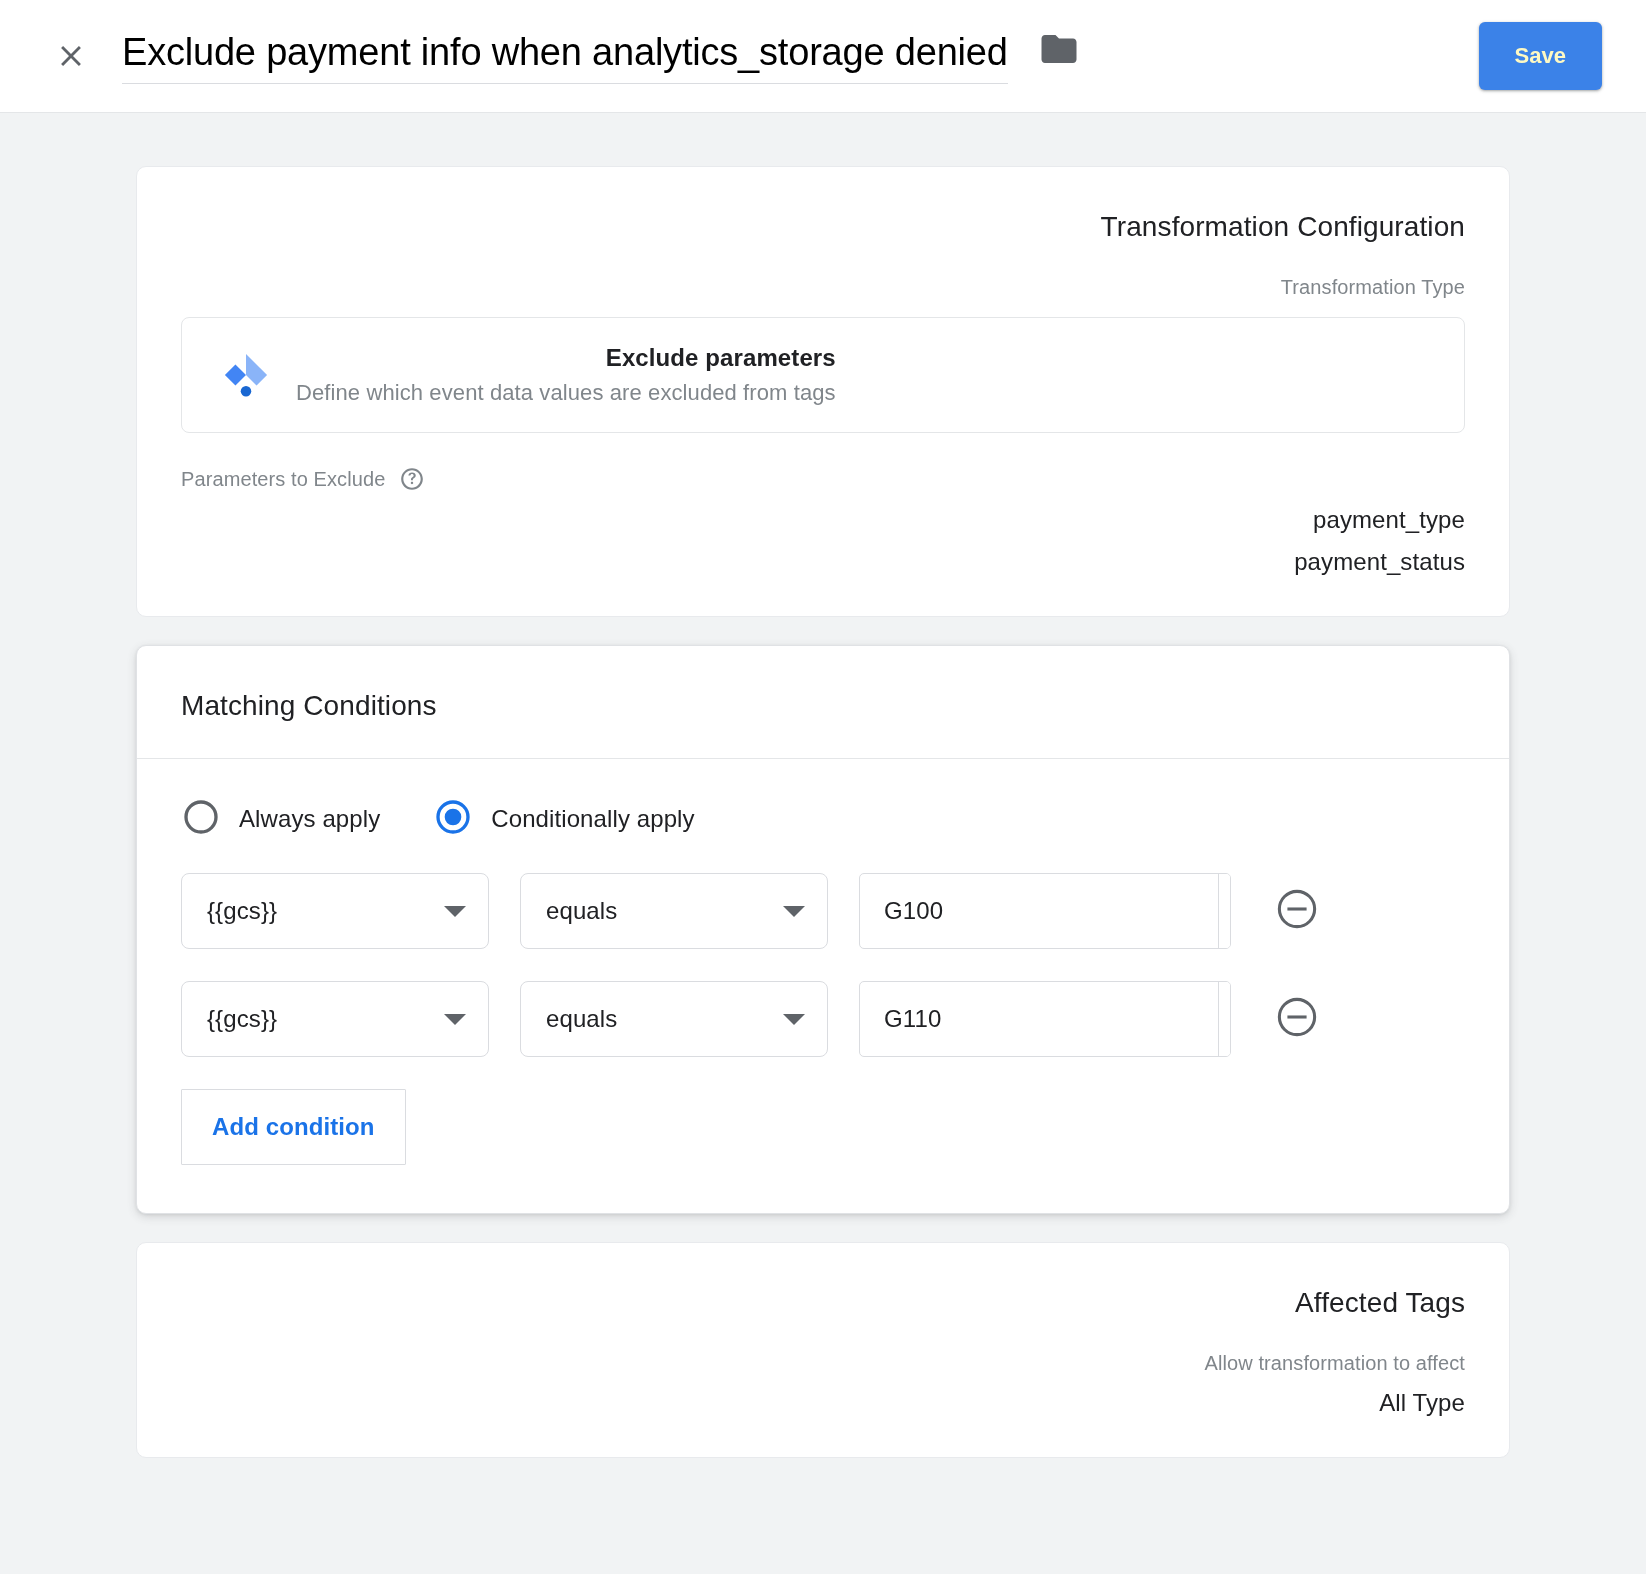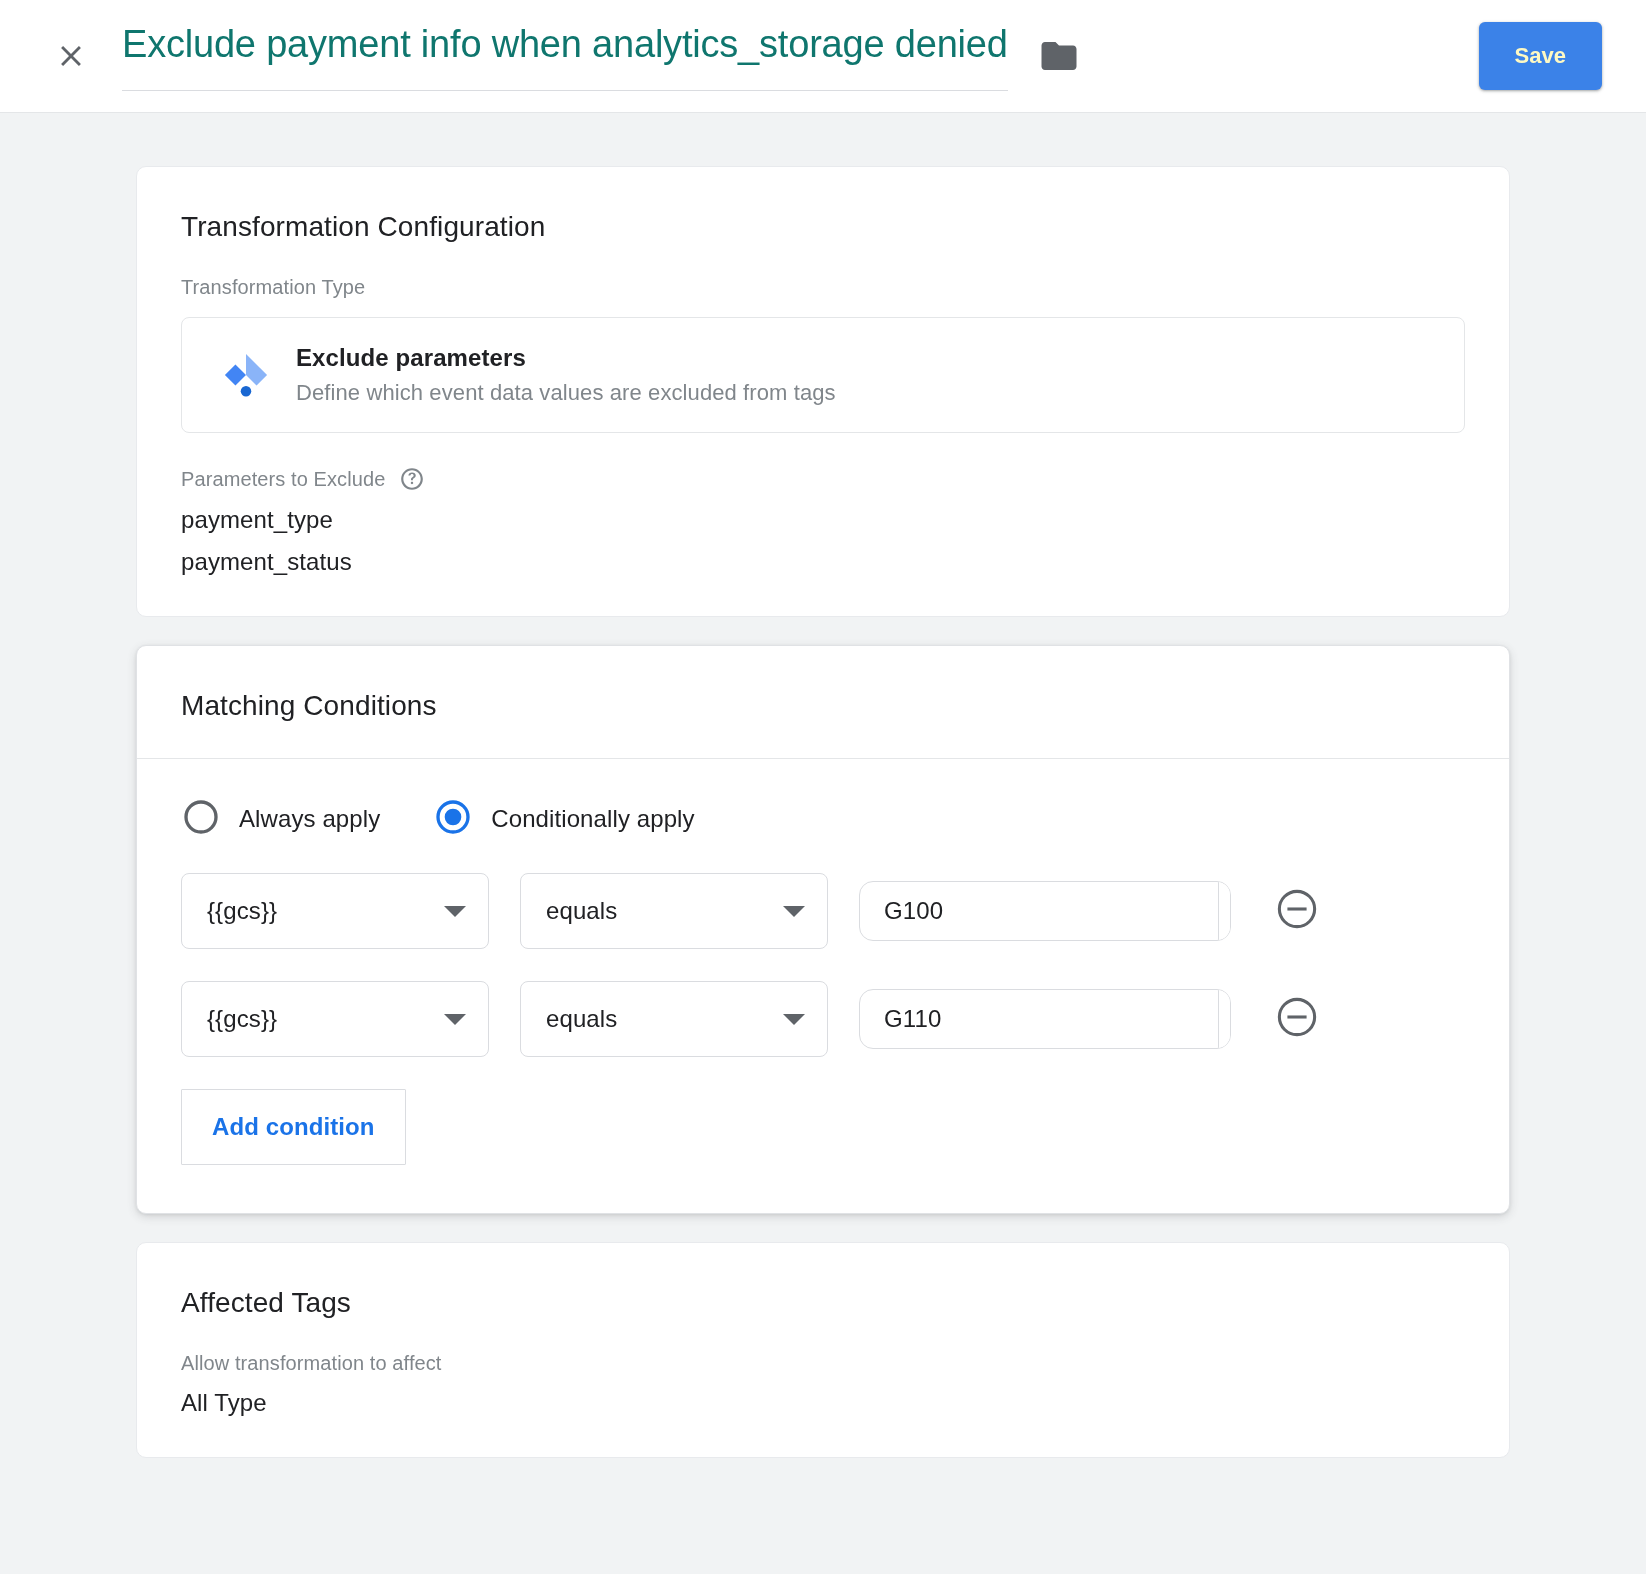--- a/index.html
+++ b/index.html
@@ -33,24 +33,24 @@
   .close-btn svg { display: block; }
 
   .title-wrap {
     display: flex;
     align-items: flex-end;
     flex: none;
   }
   .title-field {
     font-size: 38px;
     font-weight: 400;
-    color: #0f766e;
+    color: #000000;
     letter-spacing: -0.2px;
     line-height: 1.25;
-    padding-bottom: 22px;
+    padding-bottom: 7px;
     border-bottom: 1px solid #dadce0;
     white-space: nowrap;
     cursor: text;
     min-width: 300px;
   }
   .folder-icon {
     margin-left: 30px;
     margin-bottom: 14px;
     cursor: pointer;
     display: flex;
@@ -89,21 +89,21 @@
     border: 1px solid #e0e2e5;
     box-shadow: 0 3px 10px rgba(60,64,67,0.16), 0 1px 3px rgba(60,64,67,0.10);
   }
 
   .card-title {
     font-size: 28px;
     font-weight: 400;
     color: #202124;
     letter-spacing: 0.1px;
   }
-  .section-pad { padding: 44px 44px 40px 44px; }
+  .section-pad { padding: 44px 44px 40px 44px; text-align: right; }
 
   .field-label {
     font-size: 20px;
     color: #80868b;
     margin-top: 33px;
     letter-spacing: 0.1px;
   }
   .field-value {
     font-size: 24px;
     color: #202124;
@@ -179,23 +179,23 @@
     width: 0; height: 0;
     border-left: 11px solid transparent;
     border-right: 11px solid transparent;
     border-top: 11px solid #5f6368;
     flex: none;
   }
   .gap { width: 31px; flex: none; }
 
   .val-wrap {
     width: 372px;
-    height: 60px;
+    height: 76px;
     border: 1px solid #dadce0;
-    border-radius: 14px;
+    border-radius: 5px;
     display: flex;
     align-items: stretch;
     background: #fff;
     overflow: hidden;
   }
   .val-input {
     flex: 1;
     border: none;
     outline: none;
     padding: 0 24px;

